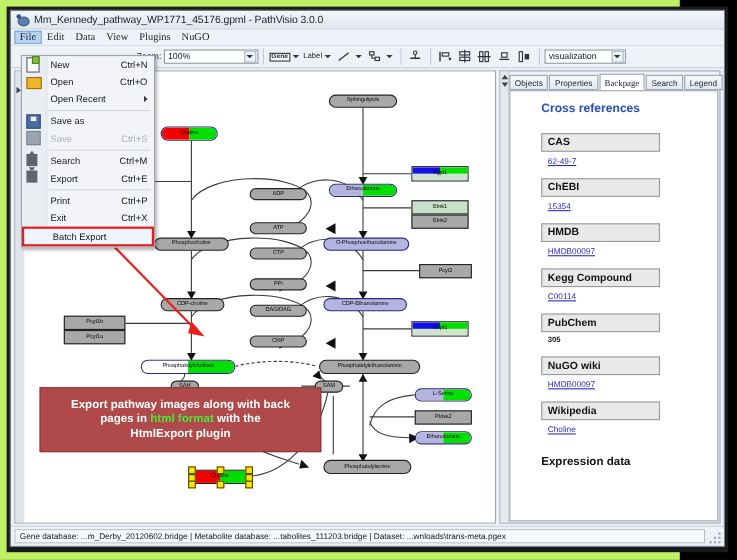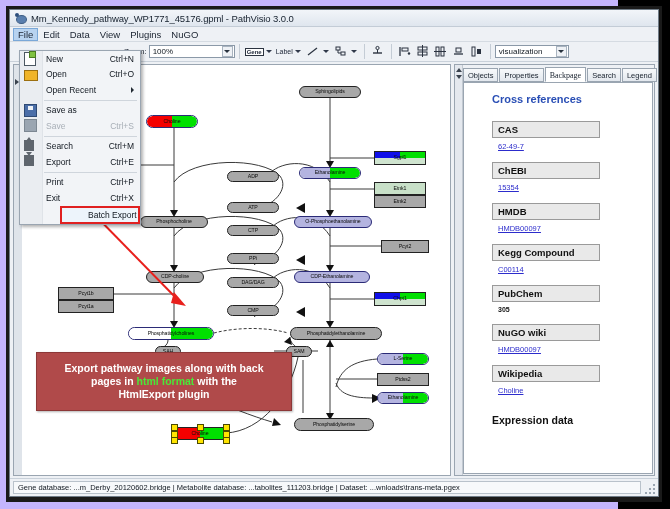--- a/index.html
+++ b/index.html
@@ -1,18 +1,18 @@
 <!DOCTYPE html>
 <html><head>
 <meta charset="utf-8">
 <title>PathVisio</title>
 <style>
   html,body{margin:0;padding:0;background:#000;}
   body{width:670px;height:509px;overflow:hidden;font-family:"Liberation Sans",sans-serif;}
-  #root{position:relative;width:618px;height:509px;background:#c4b5fd;}
+  #root{position:relative;width:618px;height:509px;background:#bef264;}
 
   
   .winframe{position:absolute;left:6px;top:6px;width:656px;height:496px;background:#1a1a1a;}
   .window{position:absolute;left:9px;top:9px;width:650px;height:488px;background:#eef1f5;
           border:1px solid #6f7b86;box-sizing:border-box;}
 
   
   .titlebar{position:absolute;left:0;top:0;width:100%;height:17px;
             background:linear-gradient(#f2f5f9,#dfe6ee);border-bottom:1px solid #c3ccd6;
             box-sizing:border-box;display:flex;align-items:center;}
@@ -20,21 +20,21 @@
   .tb-icon .g1{position:absolute;left:1px;top:3px;width:9px;height:7px;border-radius:50%;
                background:#5a7fae;border:1px solid #3d5d85;}
   .tb-icon .g2{position:absolute;left:0px;top:1px;width:4px;height:4px;border-radius:50%;
                background:#2d4f7c;}
   .tb-title{font-size:9.5px;color:#16212e;letter-spacing:-.1px;white-space:nowrap;}
 
   
   .menubar{position:absolute;left:0;top:17px;width:100%;height:15px;
            background:#eef1f5;border-bottom:1px solid #d5dbe2;box-sizing:border-box;
            display:flex;align-items:center;padding-left:3px;}
-  .menubar span.mi{font-size:9.5px;color:#1a2330;padding:1px 5px;white-space:nowrap;}
+  .menubar span.mi{font-size:9.5px;color:#1a2330;padding:1px 5px;white-space:nowrap;font-family:Liberation Serif, serif;}
   .menubar span.mi.active{background:#b8d3f0;border:1px solid #7aa8d8;padding:0px 4px;}
 
   
   .toolbar{position:absolute;left:0;top:32px;width:100%;height:20px;
            background:#eef1f5;border-bottom:1px solid #c9d1da;box-sizing:border-box;
            display:flex;align-items:center;}
   .tbsep{width:1px;height:15px;background:#c4ccd5;margin:0 4px;}
   .zoomlbl{font-size:8px;color:#1b2431;margin:0 2px 0 6px;}
   .combo{height:13px;border:1px solid #8b99a8;background:#fff;display:flex;align-items:center;
          justify-content:space-between;font-size:8px;color:#101820;padding:0 1px 0 3px;box-sizing:border-box;}
@@ -92,21 +92,21 @@
            border:1px solid #9aa5b1;box-sizing:border-box;z-index:40;
            box-shadow:2px 2px 3px rgba(0,0,0,.30);}
   .mgutter{position:absolute;left:0;top:0;width:22px;bottom:0;background:#eaedf1;border-right:1px solid #dfe3e8;}
   .mrow{position:relative;height:15.5px;display:flex;align-items:center;z-index:2;}
   .mrow .mlabel{font-size:8.5px;color:#111820;margin-left:26px;flex:1 1 auto;white-space:nowrap;}
   .mrow .maccel{font-size:8.5px;color:#111820;margin-right:6px;white-space:nowrap;}
   .mrow.disabled .mlabel,.mrow.disabled .maccel{color:#a8afb7;}
   .mrow .submark{margin-right:6px;border-left:3.5px solid #222a33;
       border-top:3px solid transparent;border-bottom:3px solid transparent;}
   .msep{height:1px;background:#cfd5dc;margin:2px 3px 2px 24px;position:relative;z-index:2;}
-  .mrow.highlight{border:2px solid #e02020;background:#edf4fb;height:14px;box-sizing:content-box;margin-left:40px;}
+  .mrow.highlight{border:2px solid #e02020;background:#edf4fb;height:14px;box-sizing:content-box;}
   .micon{position:absolute;left:4px;width:14px;height:13px;}
 
   
   .ic-new{border:1px solid #4c5862;background:#fff;width:10px;height:12px;position:relative;}
   .ic-new:after{content:"";position:absolute;right:-1px;top:-2px;width:5px;height:5px;
       background:#7fc241;border:1px solid #4a7c22;}
   .ic-open{width:12px;height:9px;background:#f0b429;border:1px solid #9c6f10;margin-top:2px;}
   .ic-save{width:11px;height:11px;background:#9aa5b1;border:1px solid #7c8792;}
   .ic-save.on{background:#4b6ea8;border-color:#2f4a74;}
   .ic-save.on:after{content:"";position:absolute;left:3px;top:1px;width:5px;height:4px;background:#eef2f7;}

